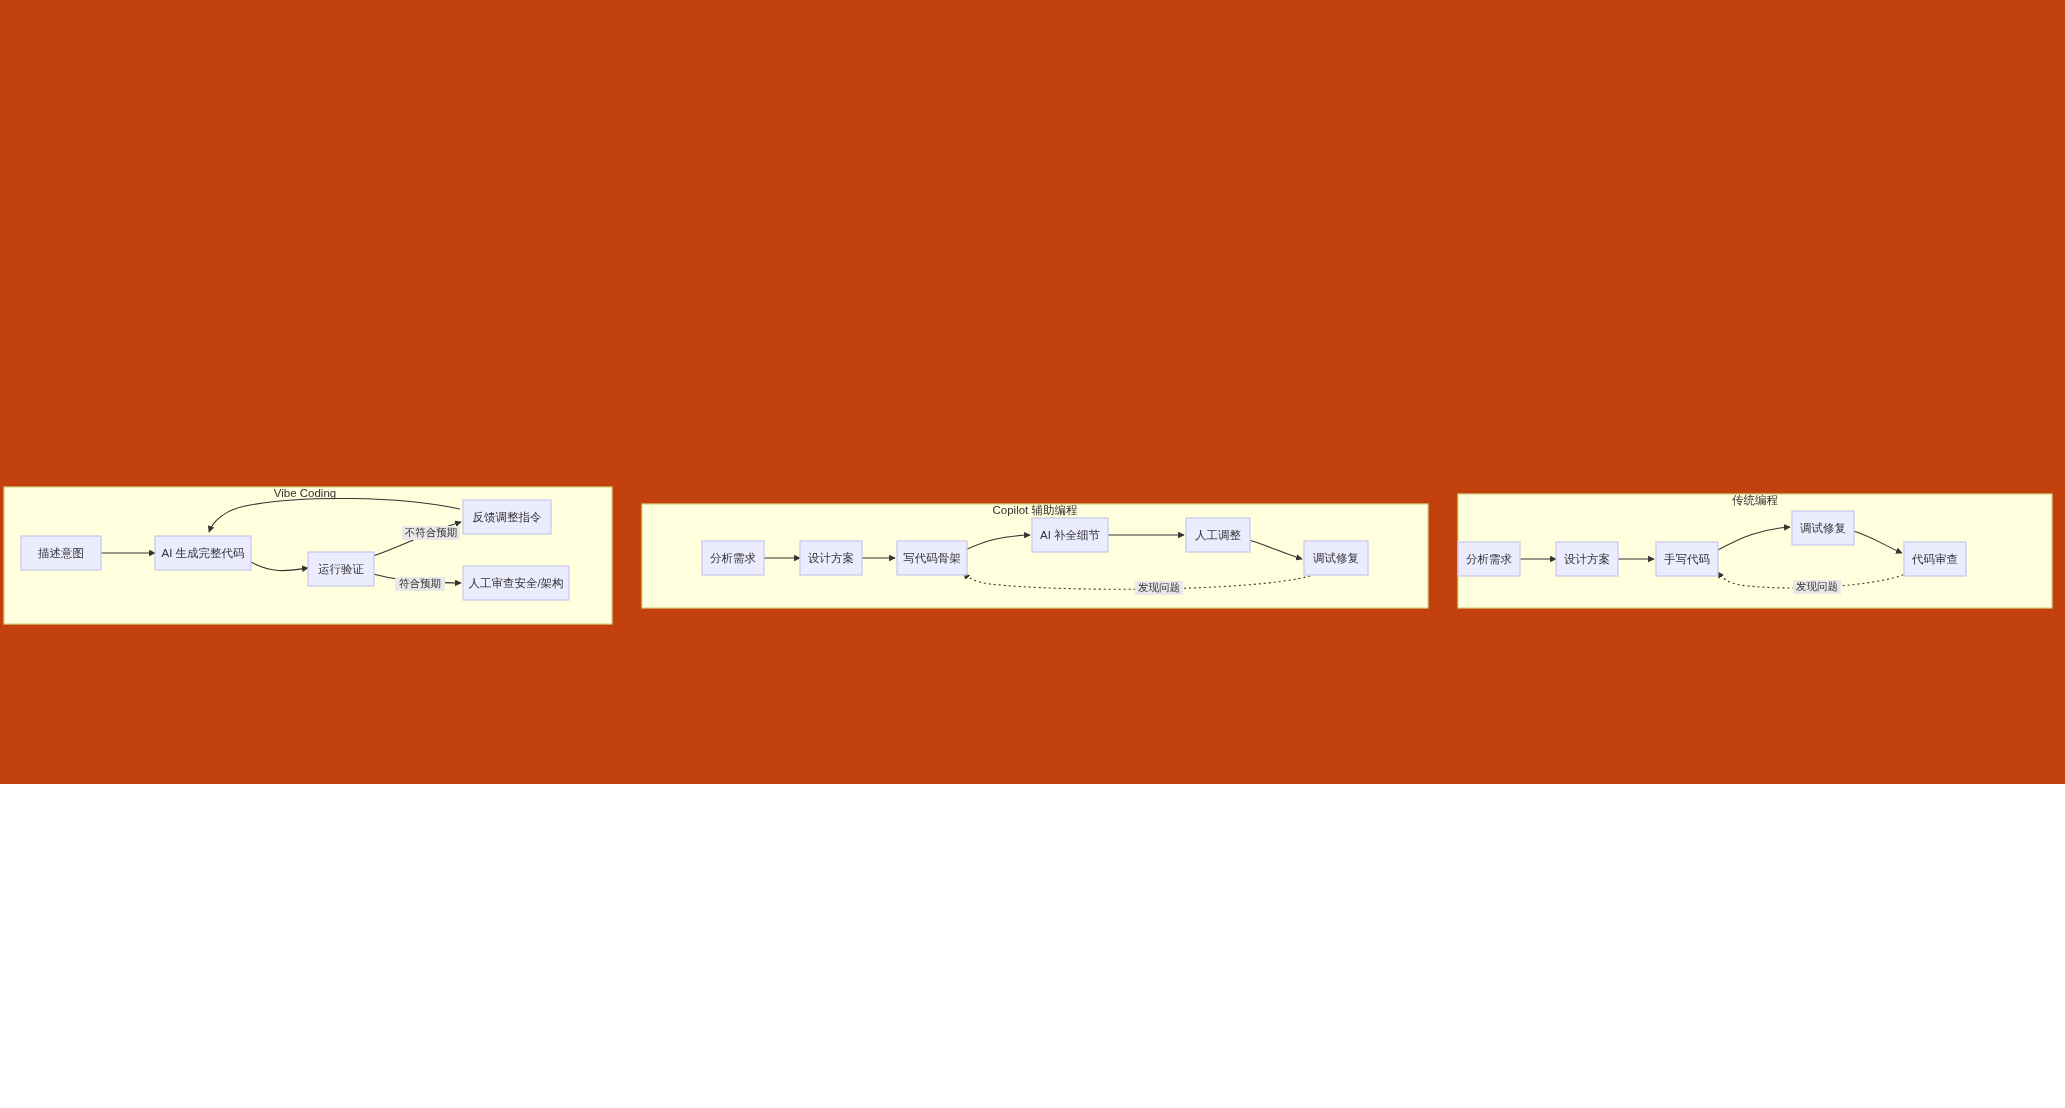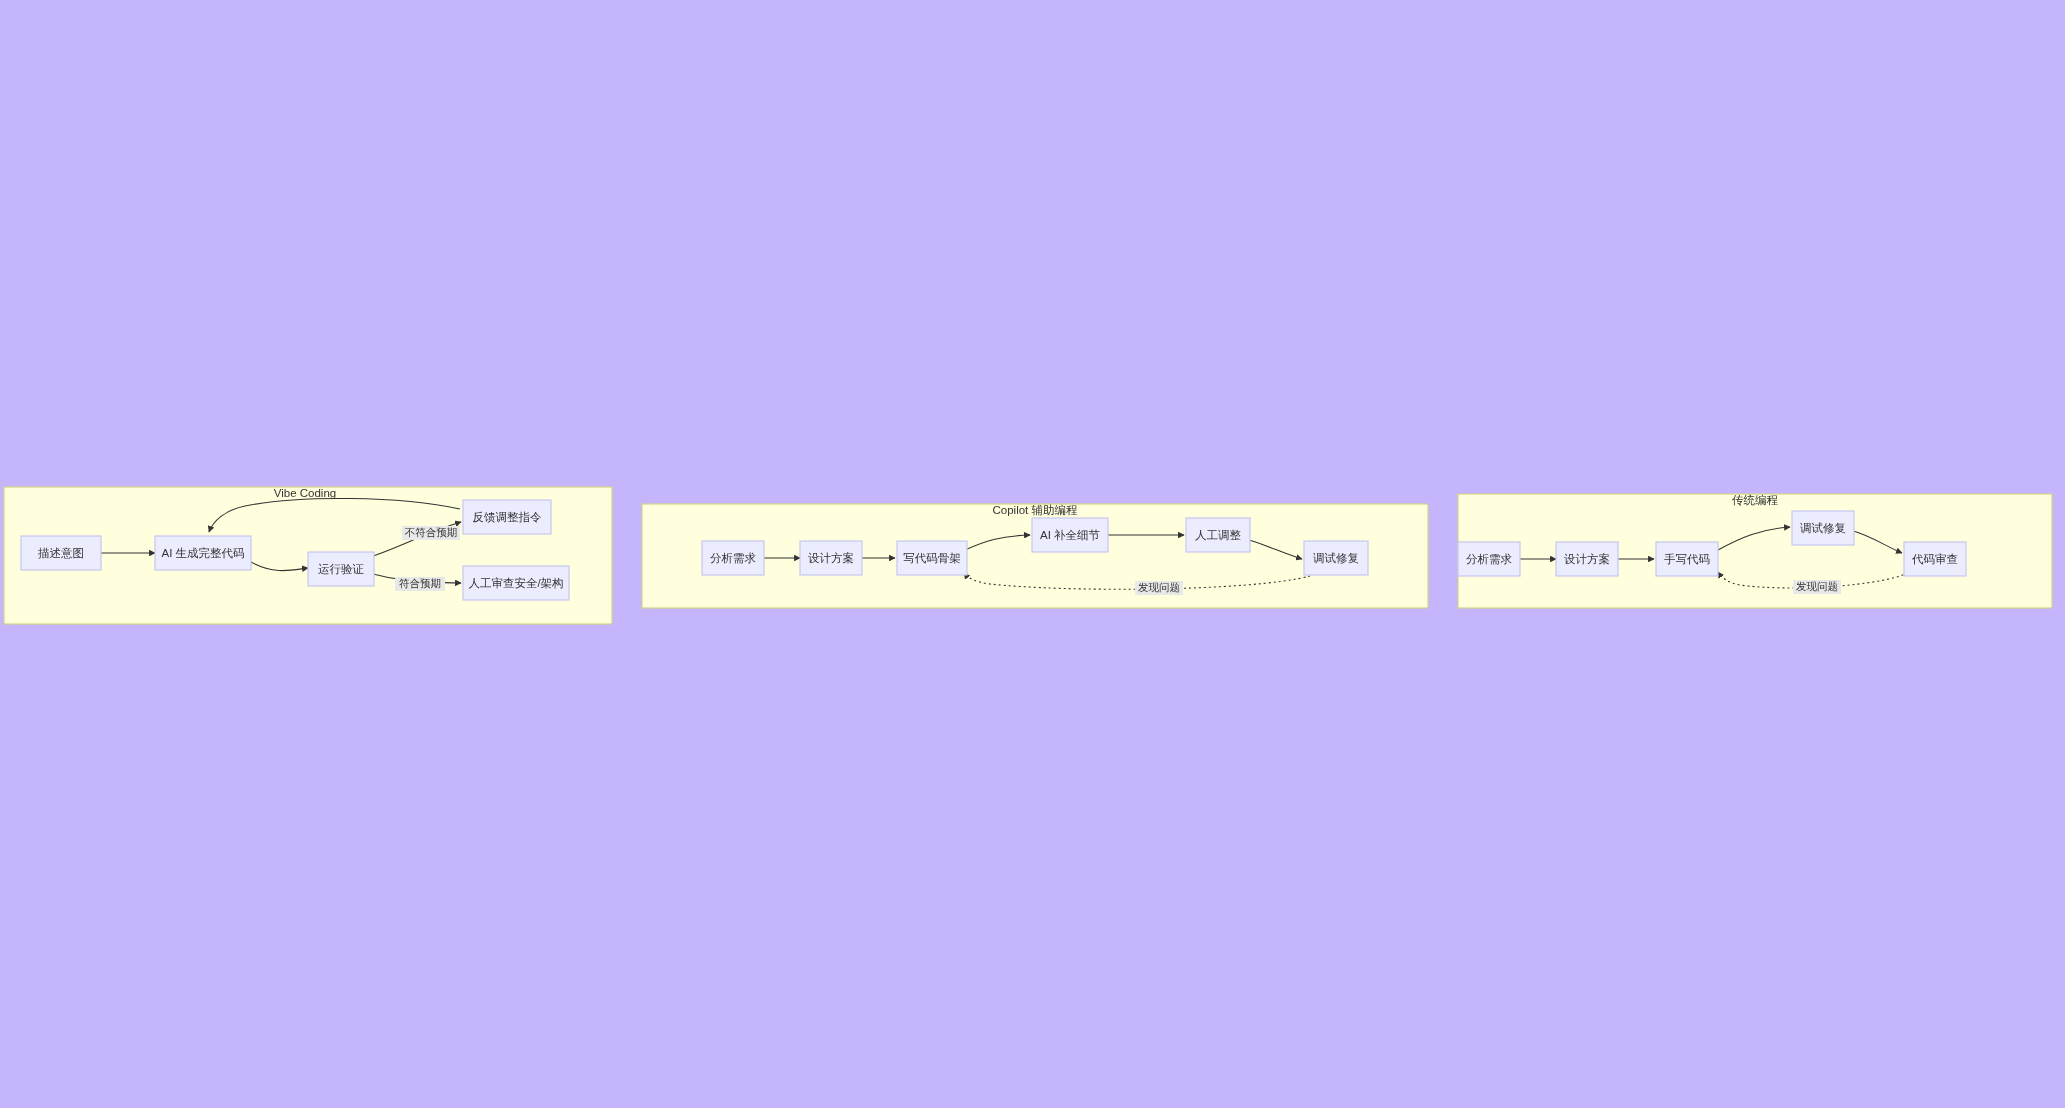--- a/index.html
+++ b/index.html
@@ -7,22 +7,22 @@
     padding: 0;
     background: #ffffff;
     width: 2065px;
     height: 1108px;
     overflow: hidden;
     font-family: "Liberation Sans", "DejaVu Sans", sans-serif;
   }
   #stage {
     position: relative;
     width: 2065px;
-    height: 1108px;
-    background: #c4b5fd;
+    height: 784px;
+    background: #c2410c;
   }
   .diagram-svg {
     position: absolute;
     top: 0;
     left: 0;
     width: 2065px;
     height: 1108px;
   }
   .cluster-rect {
     fill: #ffffde;

